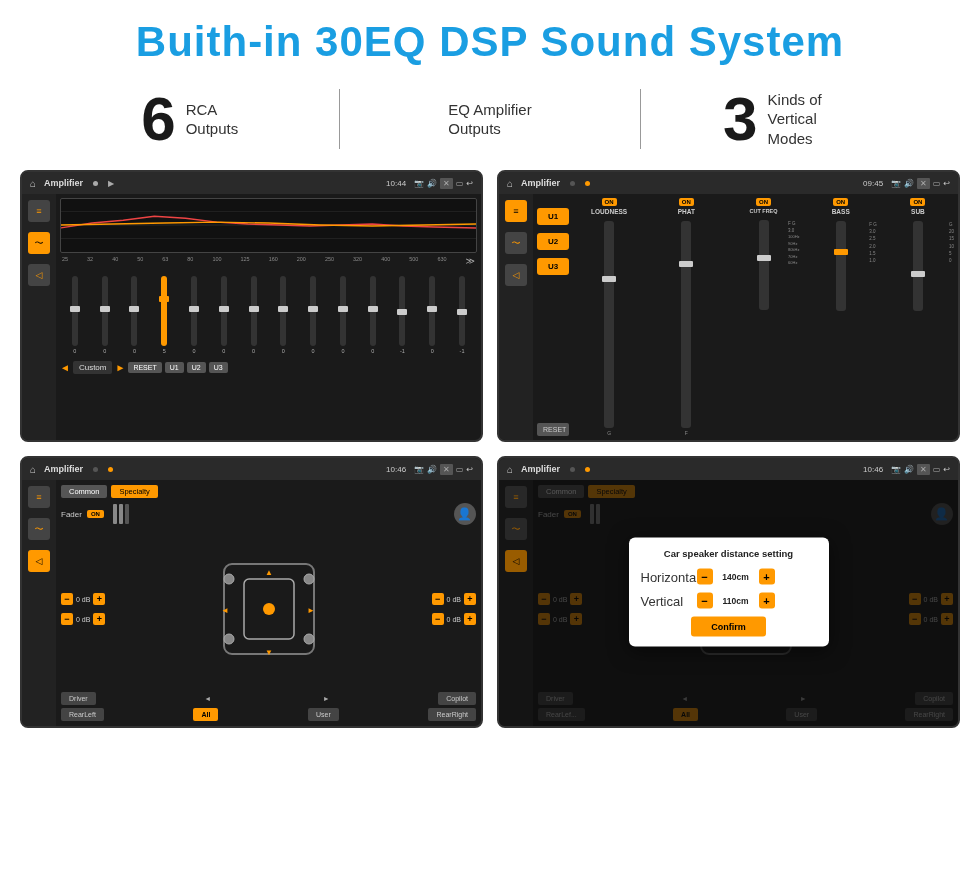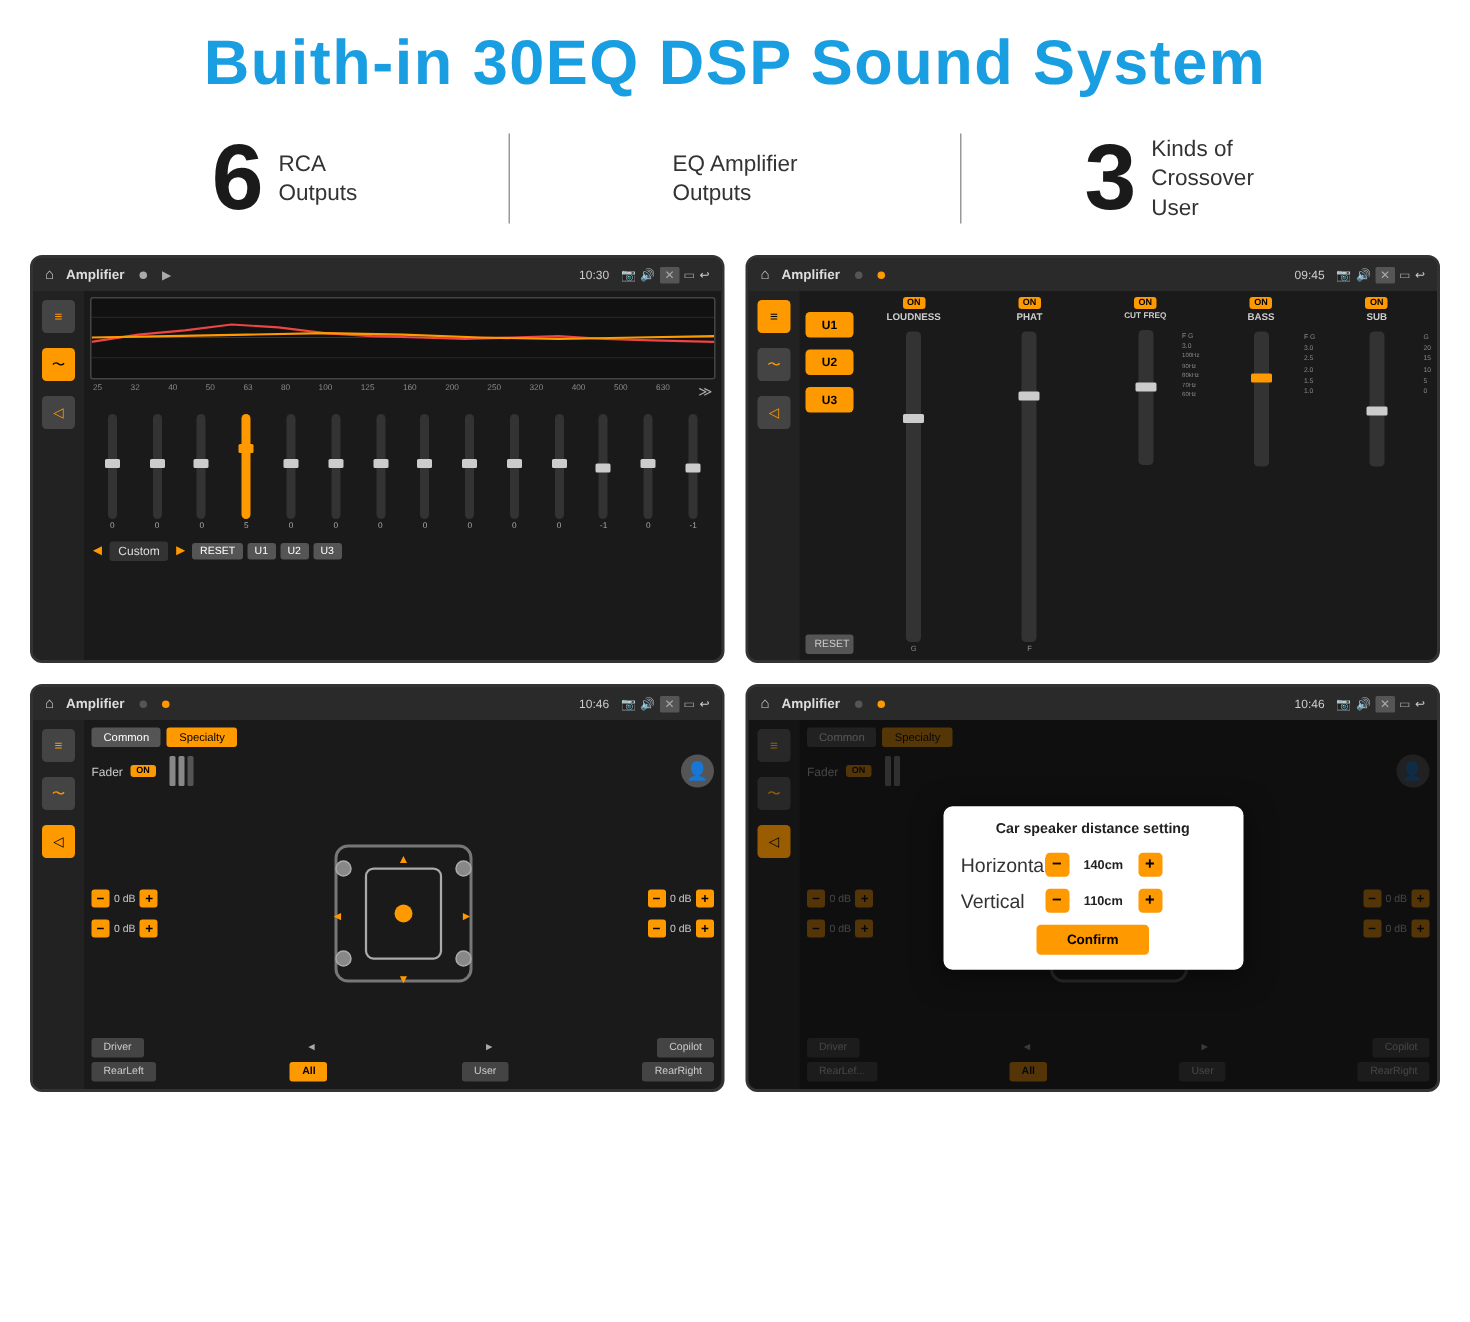--- a/index.html
+++ b/index.html
@@ -423,34 +423,34 @@
     <span class="stat-label">
       <span>EQ Amplifier</span><br>
       <span>Outputs</span>
     </span>
   </div>
   <div class="stat-divider"></div>
   <div class="stat-item">
     <span class="stat-number">3</span>
     <span class="stat-label">
       <span>Kinds of</span><br>
-      <span>Crossover User</span>
+      <span>Vertical Modes</span>
     </span>
   </div>
 </div>
 
 <div class="screens-grid">
 
   <div class="screen">
     <div class="screen-topbar">
       <span style="font-size:10px;">⌂</span>
       <span style="font-size:9px;font-weight:bold;color:#ddd;">Amplifier</span>
       <span style="width:5px;height:5px;border-radius:50%;background:#aaa;display:inline-block;margin-left:2px;"></span>
       <span style="font-size:8px;color:#aaa;margin-left:2px;">▶</span>
-      <span class="screen-topbar-time">10:30</span>
+      <span class="screen-topbar-time">10:44</span>
       <div class="screen-topbar-icons">
         <span style="font-size:8px;color:#aaa;">📷</span>
         <span style="font-size:8px;color:#aaa;">🔊</span>
         <span style="font-size:8px;color:#aaa;background:#555;padding:1px 3px;border-radius:1px;">✕</span>
         <span style="font-size:8px;color:#aaa;">▭</span>
         <span style="font-size:8px;color:#ccc;">↩</span>
       </div>
     </div>
     <div class="screen-content">
 

